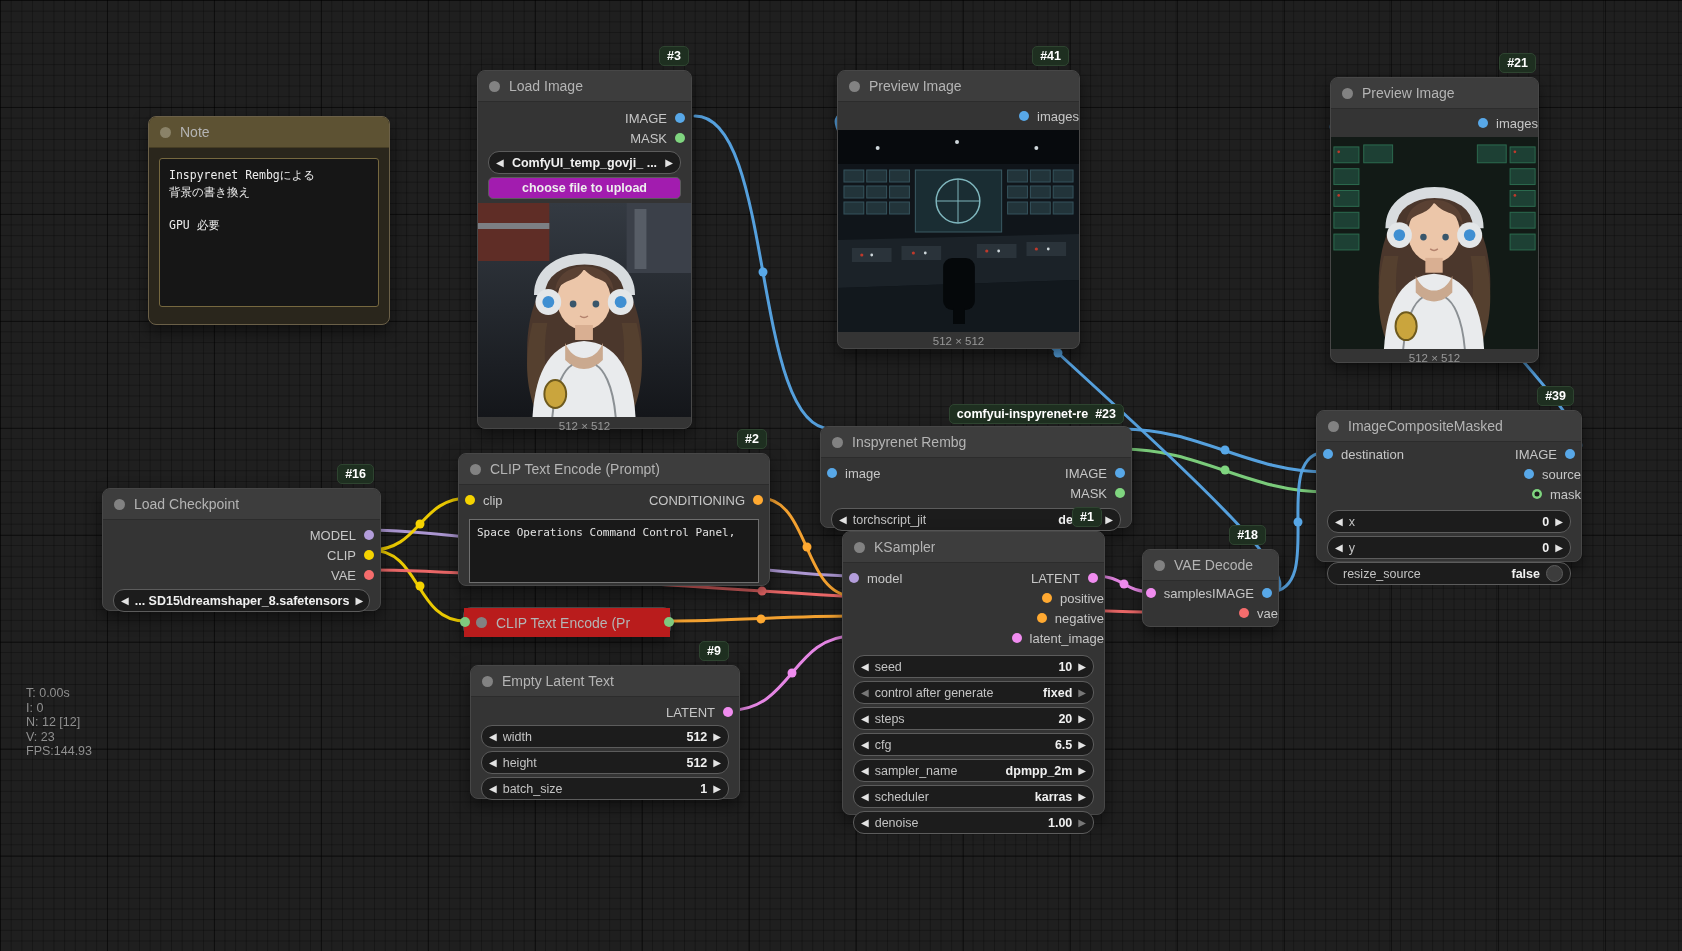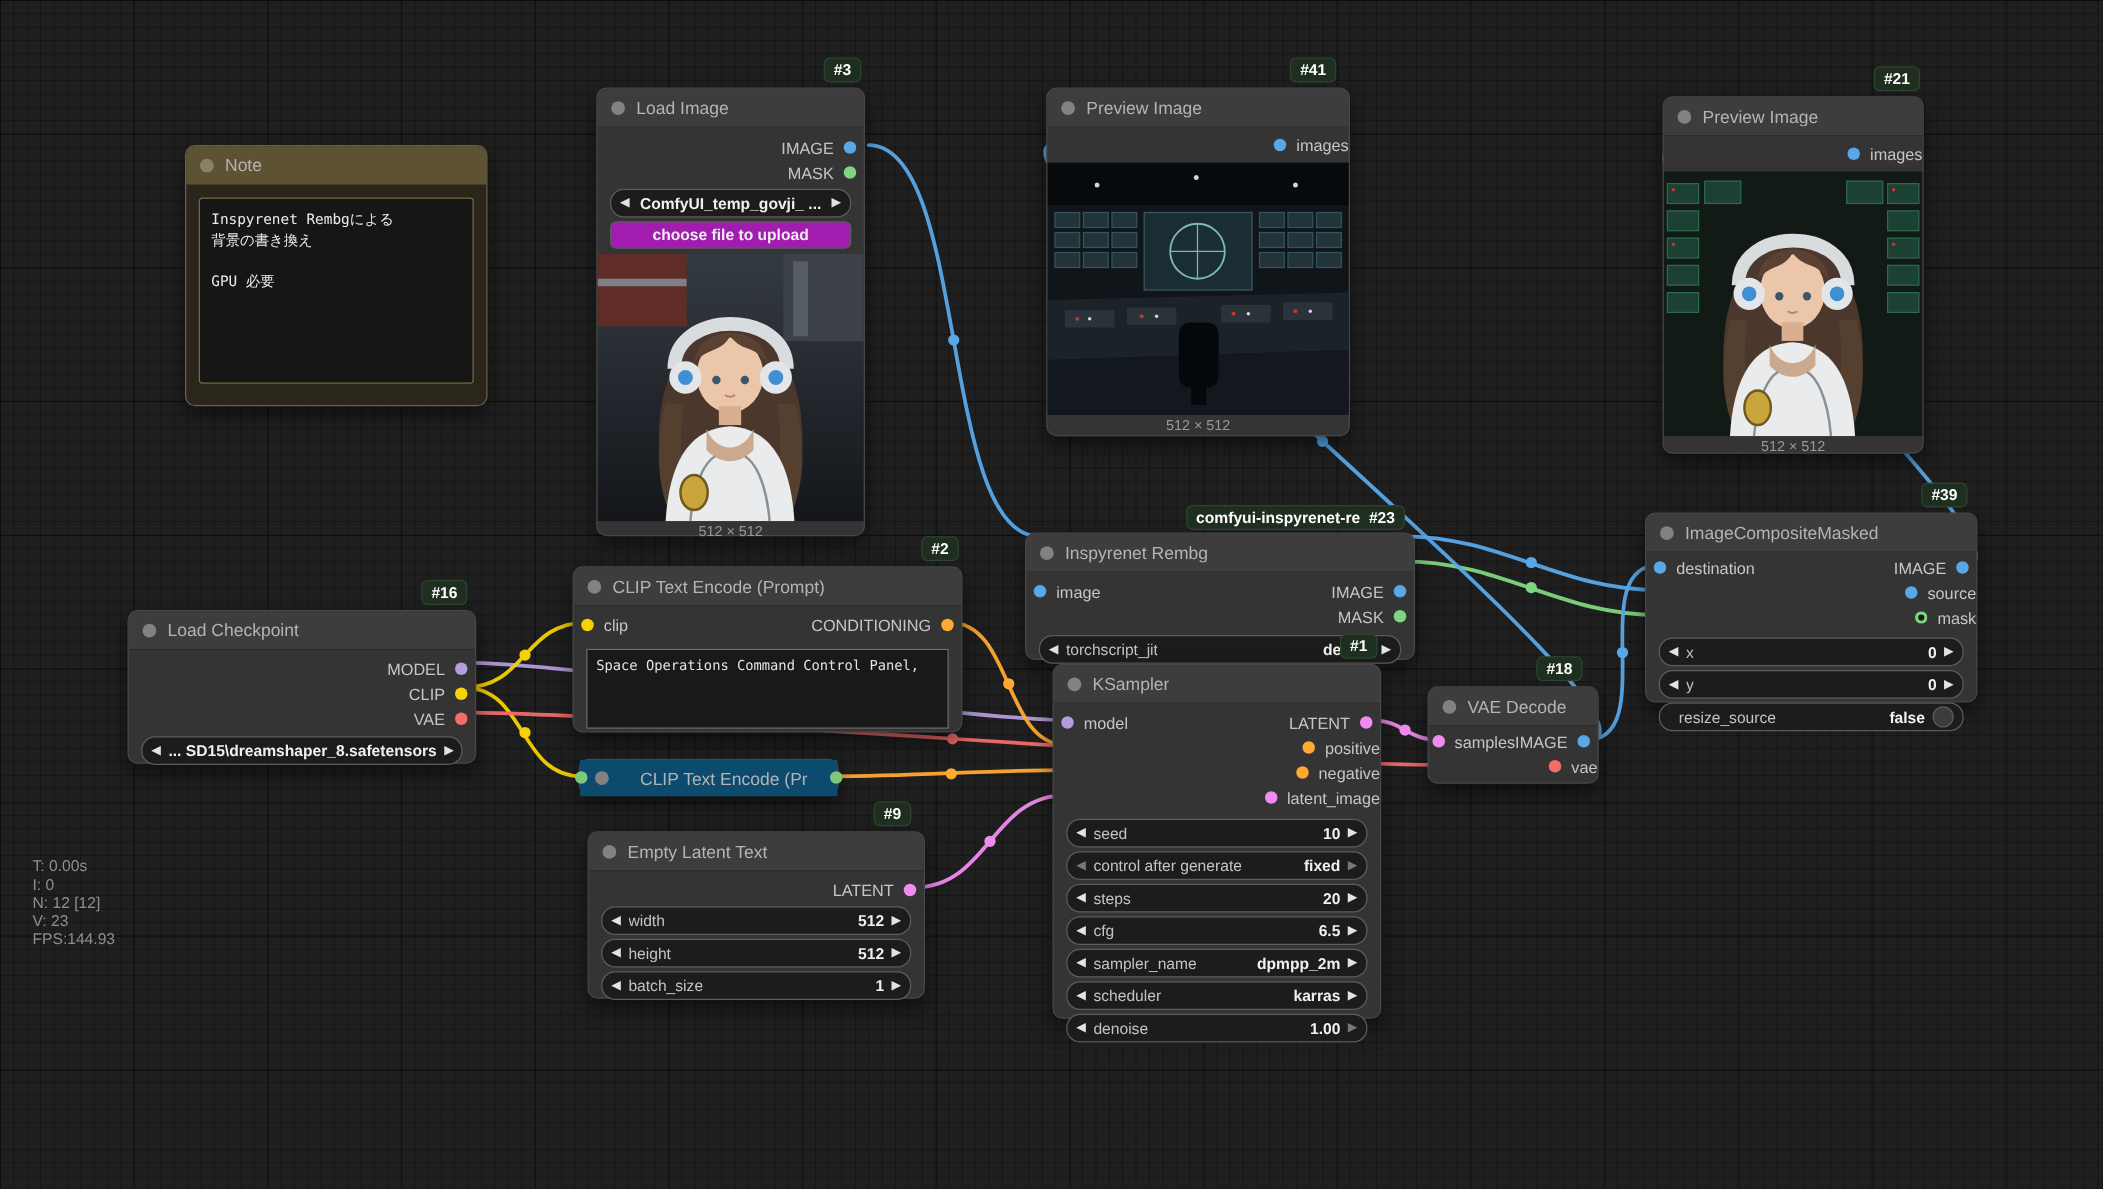--- a/index.html
+++ b/index.html
@@ -61,21 +61,21 @@
   .note{background:#2a261c;border:1px solid #6b6048;}
   .note .nheader{background:#5d5233;border-bottom:1px solid #463d24;}
   .note .hdot{background:#8a8268;}
   .note-box{margin:10px;background:#161616;border:1px solid #76683f;border-radius:3px;
     padding:8px 9px;font-family:"DejaVu Sans Mono", monospace;font-size:11.5px;line-height:1.45;
     color:#ececec;white-space:pre-line;}
 
   .preview-img{display:block;margin-top:4px;width:100%;}
   .caption{text-align:center;font-size:11.5px;color:#989898;margin-top:3px;}
 
-  .collapsed{height:29px;display:flex;align-items:center;gap:25px;padding:0 12px;background:#0c4a6e;}
+  .collapsed{height:29px;display:flex;align-items:center;gap:9px;padding:0 12px;background:#b91c1c;}
   .cdot{position:absolute;width:10px;height:10px;border-radius:50%;background:#7fc97f;top:9px;}
   .cdot.l{left:-4px;} .cdot.r{right:-4px;}
 
   .stats{position:absolute;left:26px;top:686px;z-index:3;color:#8f8f8f;font-size:12.5px;line-height:14.5px;}
 </style>
 </head>
 <body>
 
 <div class="canvas">
 

